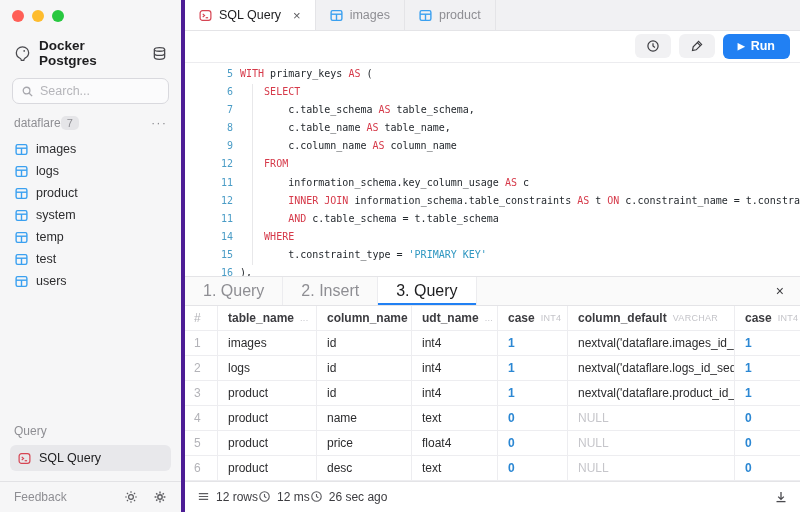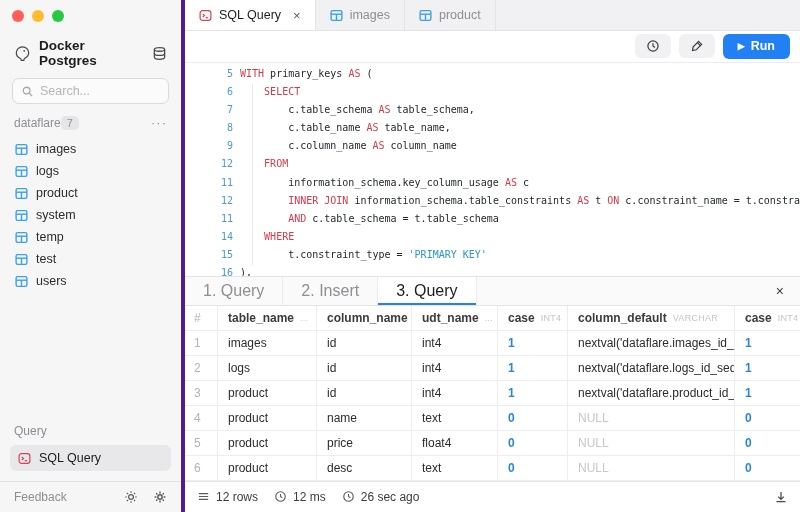--- a/index.html
+++ b/index.html
@@ -60,21 +60,21 @@
   .cell { display:flex; align-items:center; padding-left:10px; border-right:1px solid #ededf0; overflow:hidden; white-space:nowrap; color:#2c2c2e; }
   .gr .cell:last-child { border-right:none; }
   .c0 { width:33px; flex:none; color:#b3b3b8; padding-left:9px; }
   .c1 { width:99px; flex:none; } .c2 { width:95px; flex:none; } .c3 { width:86px; flex:none; }
   .c4 { width:70px; flex:none; } .c5 { width:167px; flex:none; } .c6 { flex:1; }
   .hrow .cell { color:#3c3c40; font-weight:600; }
   .hrow .c0 { color:#b3b3b8; font-weight:400; }
   .htype { font-size:9px; color:#c4c4c9; margin-left:6px; font-weight:400; letter-spacing:.3px; }
   .val-num { color:var(--cellnum,#2b87d3); font-weight:600; }
   .val-null { color:#c6c6cb; }
-  .statusbar { height:32px; border-top:1px solid #e4e4e7; display:flex; align-items:center; gap:16px; padding:0 12px; font-size:12px; color:#3c3c40; background:#fff; }
+  .statusbar { height:32px; border-top:1px solid #e4e4e7; display:flex; align-items:center; padding:0 12px; font-size:12px; color:#3c3c40; background:#fff; }
   .st { display:flex; align-items:center; gap:6px; }
   .sic { display:flex; color:#5c5c60; }
   .sdl { margin-left:auto; display:flex; color:#4a4a4f; cursor:pointer; }
   svg { display:block; }
 </style>
 </head>
 <body>
 
 <div class="app">
 

